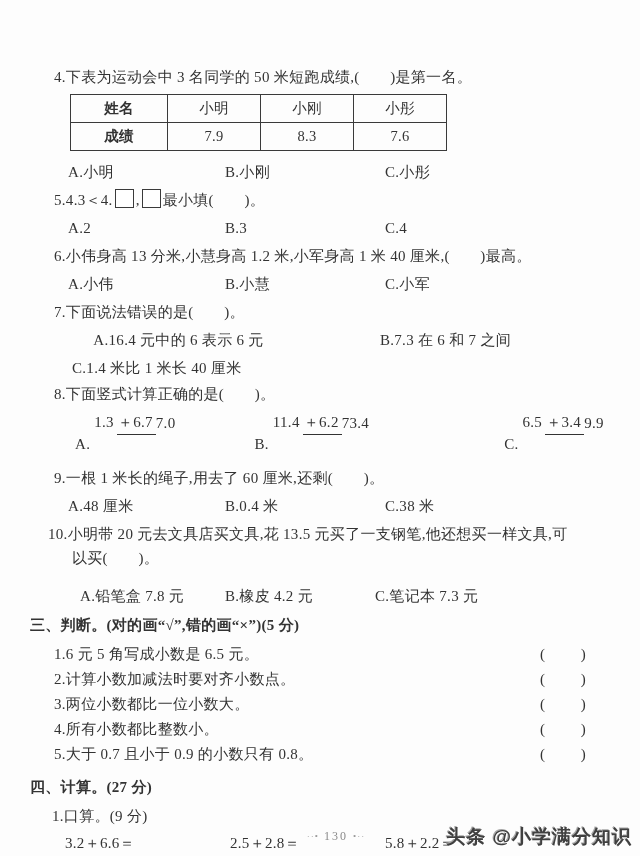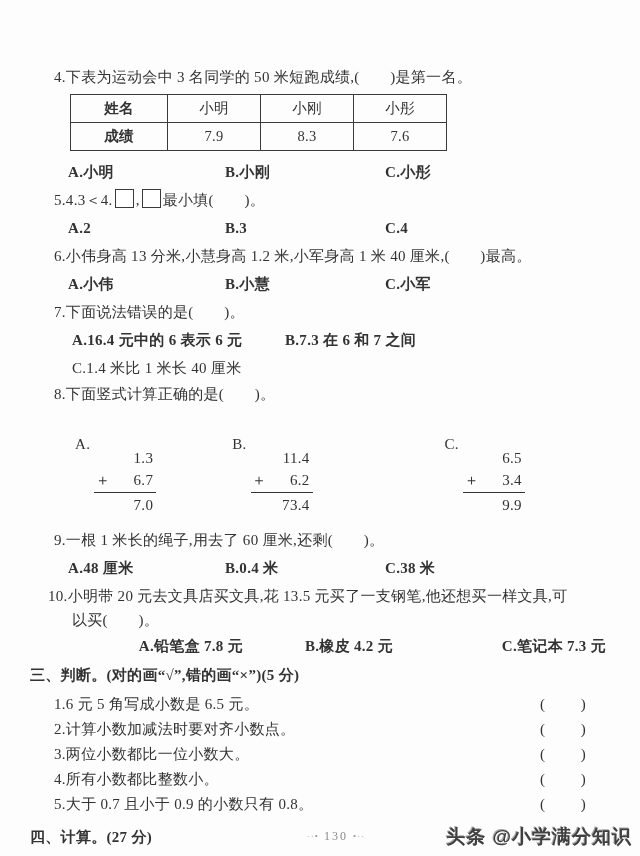--- a/index.html
+++ b/index.html
@@ -18,41 +18,41 @@
   .score-table td{
     border:1.6px solid #3a3a3a;text-align:center;
     height:27px;padding:0 4px;font-size:14.5px;
   }
   .score-table .c0{width:88px;font-weight:bold;}
   .score-table .c1{width:84px;}
   .score-table .c2{width:84px;}
   .score-table .c3{width:84px;}
 
   
-  .opts{display:grid;margin:0 0 6px 38px;line-height:22px;font-weight:bold;}
+  .opts{display:grid;margin:0 0 6px 38px;line-height:22px;}
   .opts.g3{grid-template-columns:157px 160px auto;}
-  .opts.g3b{grid-template-columns:145px 150px auto;margin-left:68px;text-align:right;}
-  .opts.g2{grid-template-columns:213px auto;margin-left:42px;}
+  .opts.g3b{grid-template-columns:145px 150px auto;margin-left:50px;}
+  .opts.g2{grid-template-columns:213px auto;margin-left:42px;text-align:center;}
   .optc{margin-left:42px;line-height:22px;margin-bottom:4px;}
 
   
   .blankbox{
     display:inline-block;width:17px;height:17px;
     border:1.5px solid #3a3a3a;vertical-align:-3px;margin:0 2px;
     background:#fff;
   }
 
   
   .vcalc{display:flex;margin:6px 0 12px 0;}
   .vitem{display:flex;align-items:flex-start;}
   .v1{margin-left:45px;}
   .v2{margin-left:76px;}
   .v3{margin-left:132px;}
   .vletter{padding-top:22px;line-height:22px;margin-right:4px;}
-  .vcol{display:flex;flex-direction:column;min-width:62px;margin-top:36px;}
+  .vcol{display:flex;min-width:62px;}
   .vtop{text-align:right;line-height:22px;padding-right:3px;}
   .vmid{
     display:flex;justify-content:space-between;line-height:22px;
     border-bottom:1.6px solid #333;padding:0 3px 1px 1px;
   }
   .vres{text-align:right;line-height:24px;padding-right:3px;}
 
   
   .sec{font-weight:bold;line-height:24px;margin:2px 0 5px 0;}
   .sec4{margin-top:8px;}
@@ -168,21 +168,21 @@
     </div>
 
     <div class="qline">9.一根 1 米长的绳子,用去了 60 厘米,还剩(　　)。</div>
     <div class="opts g3">
       <span>A.48 厘米</span>
       <span>B.0.4 米</span>
       <span>C.38 米</span>
     </div>
 
     <div class="qline" style="margin-left:18px;margin-bottom:2px;">10.小明带 20 元去文具店买文具,花 13.5 元买了一支钢笔,他还想买一样文具,可</div>
-    <div class="qline" style="margin-left:42px;margin-bottom:4px;">以买(　　)。</div>
+    <div class="qline" style="margin-left:42px;margin-bottom:16px;">以买(　　)。</div>
     <div class="opts g3b">
       <span>A.铅笔盒 7.8 元</span>
       <span>B.橡皮 4.2 元</span>
       <span>C.笔记本 7.3 元</span>
     </div>
 
     <div class="sec">三、判断。(对的画“√”,错的画“×”)(5 分)</div>
     <div class="jrow">
       <span class="jtext">1.6 元 5 角写成小数是 6.5 元。</span>
       <span class="jparen">

